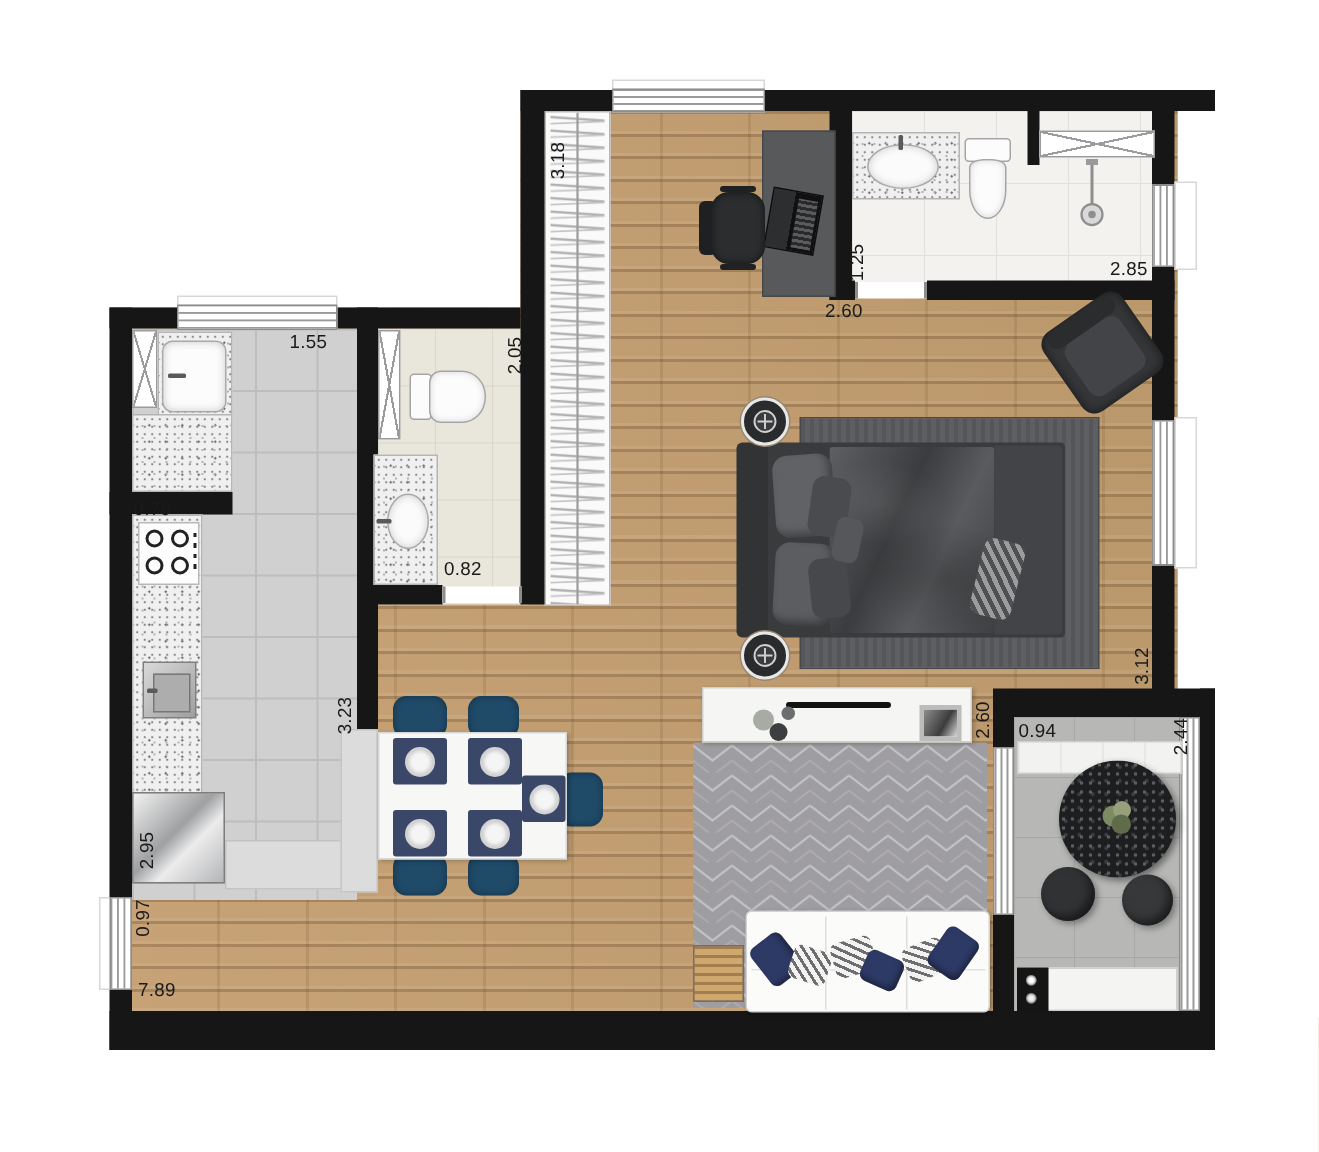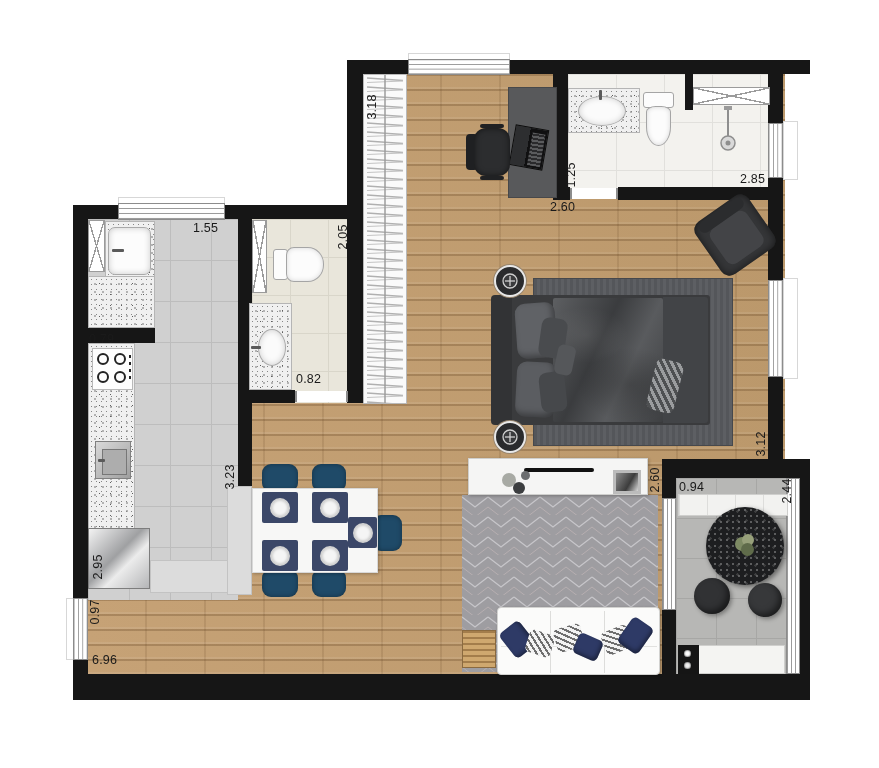--- a/index.html
+++ b/index.html
@@ -275,21 +275,21 @@
     <div class="abs" style="left:6px;top:5px;width:7px;height:7px;border-radius:50%;background:#fff;box-shadow:inset 0 0 2px #000;"></div>
     <div class="abs" style="left:6px;top:17px;width:7px;height:7px;border-radius:50%;background:#f0f0f0;box-shadow:inset 0 0 2px #000;"></div>
   </div>
 
   <div class="dim" style="left:193px;top:221px;">1.55</div>
   <div class="dim v" style="left:343px;top:237px;">2.05</div>
   <div class="dim" style="left:296px;top:372px;">0.82</div>
   <div class="dim" style="left:89px;top:332px;">0.79</div>
   <div class="dim v" style="left:98px;top:567px;">2.95</div>
   <div class="dim v" style="left:95px;top:612px;">0.97</div>
-  <div class="dim" style="left:92px;top:653px;">6.96</div>
+  <div class="dim" style="left:92px;top:653px;">7.89</div>
   <div class="dim v" style="left:230px;top:477px;">3.23</div>
   <div class="dim v" style="left:372px;top:107px;">3.18</div>
   <div class="dim" style="left:550px;top:200px;">2.60</div>
   <div class="dim v" style="left:571px;top:175px;">1.25</div>
   <div class="dim" style="left:740px;top:172px;">2.85</div>
   <div class="dim v" style="left:761px;top:444px;">3.12</div>
   <div class="dim v" style="left:655px;top:480px;">2.60</div>
   <div class="dim" style="left:679px;top:480px;">0.94</div>
   <div class="dim v" style="left:787px;top:491px;">2.44</div>
 

